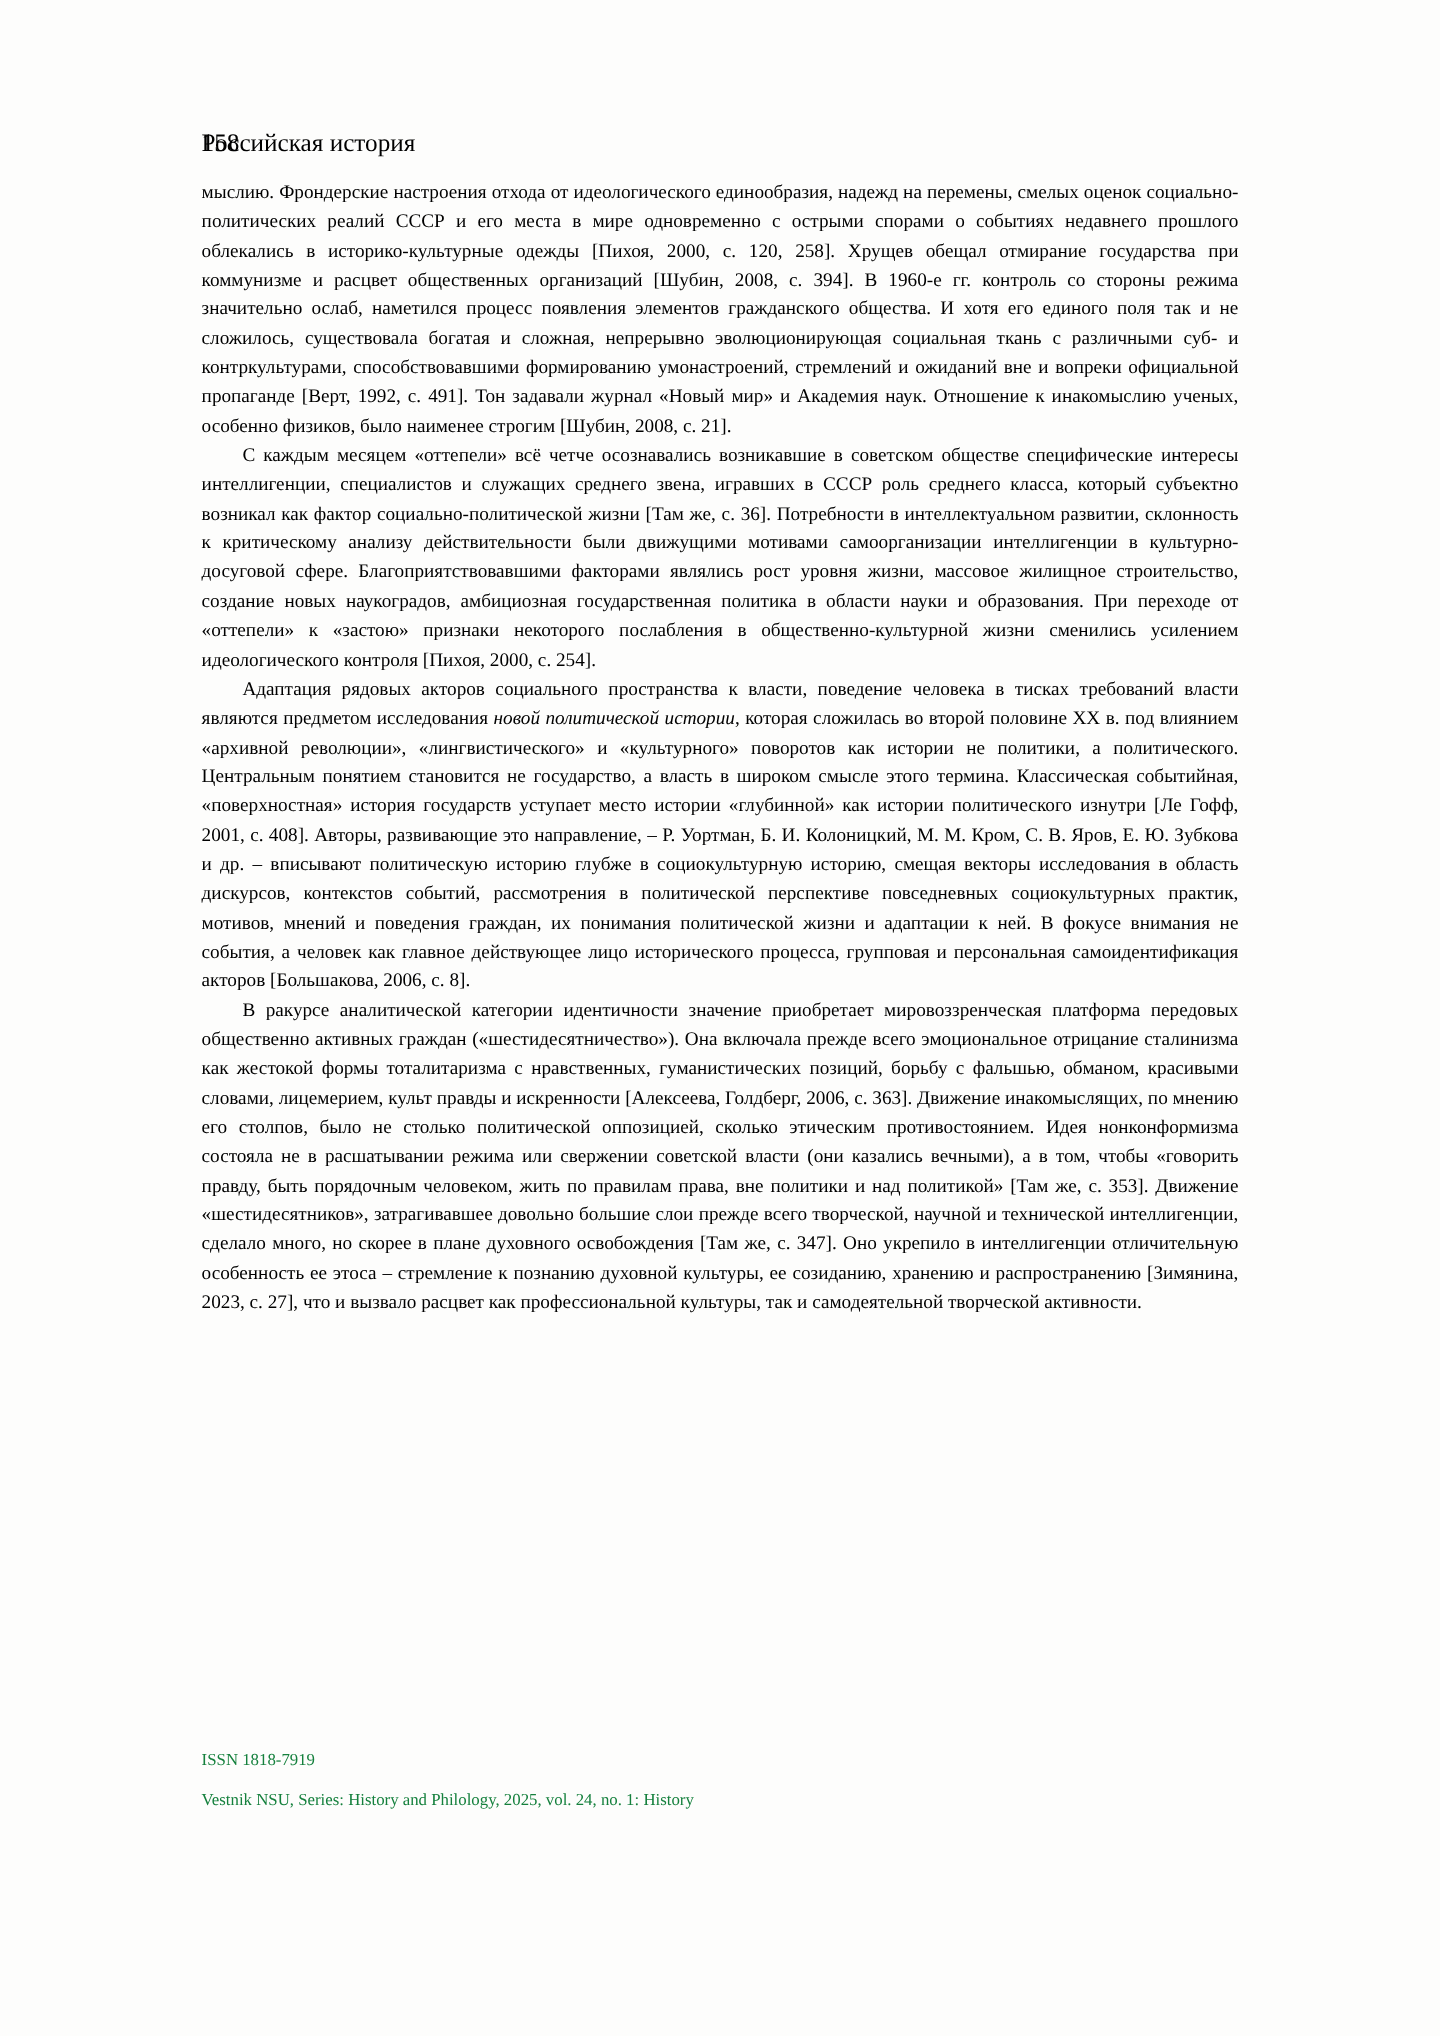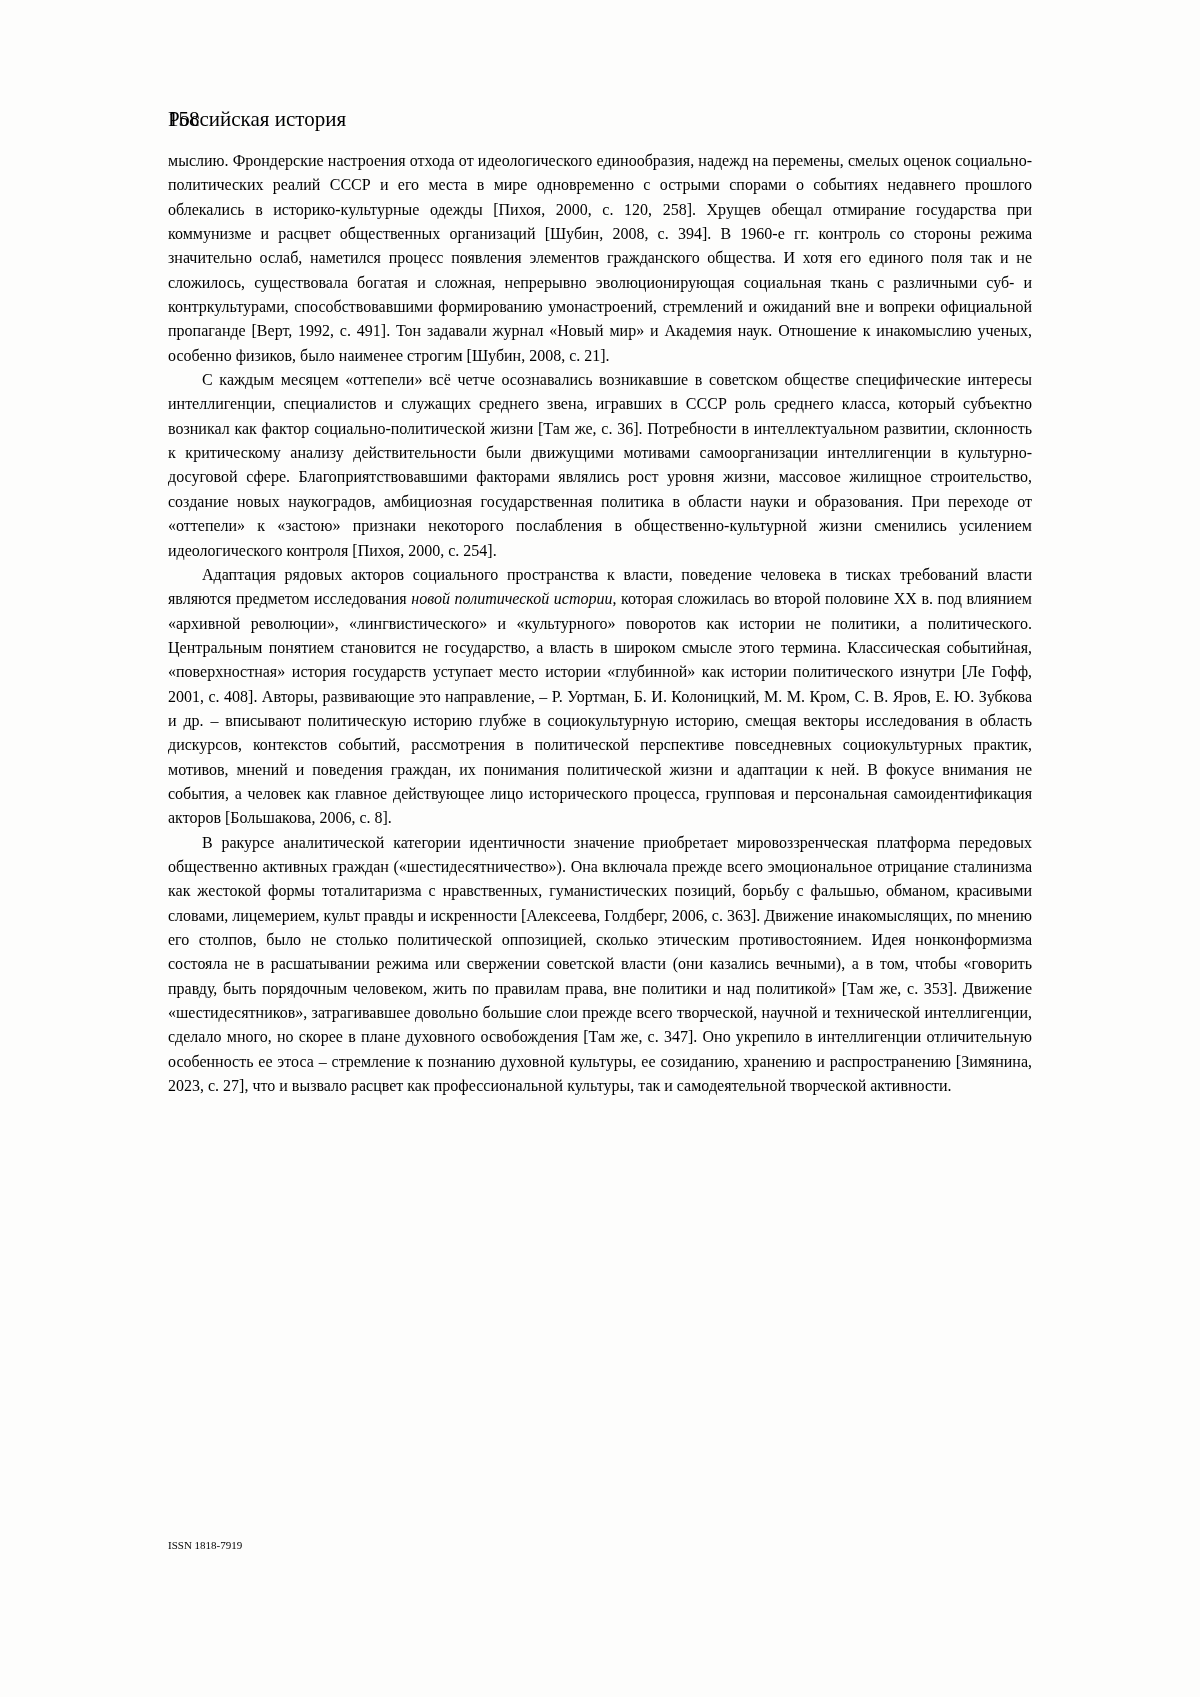--- a/index.html
+++ b/index.html
@@ -53,25 +53,25 @@
   }
   .article-body p.para.indent {
     text-indent: 34px;
   }
   .article-body .italic {
     font-style: italic;
   }
   .page-footer {
     position: absolute;
     left: 168px;
-    top: 1534px;
+    top: 1456px;
     width: 864px;
-    font-size: 11px;
+    font-size: 14px;
     line-height: 23px;
-    color: #000000;
+    color: #15803d;
   }
   .issn-line {
     margin-bottom: 10px;
   }
 </style>
 </head>
 <body>
 
 <div class="page">
 
@@ -82,15 +82,16 @@
 
   <main class="article-body">
       <p class="para"><span class="normal">мыслию. Фрондерские настроения отхода от идеологического единообразия, надежд на перемены, смелых оценок социально-политических реалий СССР и его места в мире одновременно с острыми спорами о событиях недавнего прошлого облекались в историко-культурные одежды [Пихоя, 2000, с. 120, 258]. Хрущев обещал отмирание государства при коммунизме и расцвет общественных организаций [Шубин, 2008, с. 394]. В 1960-е гг. контроль со стороны режима значительно ослаб, наметился процесс появления элементов гражданского общества. И хотя его единого поля так и не сложилось, существовала богатая и сложная, непрерывно эволюционирующая социальная ткань с различными суб- и контркультурами, способствовавшими формированию умонастроений, стремлений и ожиданий вне и вопреки официальной пропаганде [Верт, 1992, с. 491]. Тон задавали журнал «Новый мир» и Академия наук. Отношение к инакомыслию ученых, особенно физиков, было наименее строгим [Шубин, 2008, с. 21].</span></p>
       <p class="para indent"><span class="normal">С каждым месяцем «оттепели» всё четче осознавались возникавшие в советском обществе специфические интересы интеллигенции, специалистов и служащих среднего звена, игравших в СССР роль среднего класса, который субъектно возникал как фактор социально-политической жизни [Там же, с. 36]. Потребности в интеллектуальном развитии, склонность к критическому анализу действительности были движущими мотивами самоорганизации интеллигенции в культурно-досуговой сфере. Благоприятствовавшими факторами являлись рост уровня жизни, массовое жилищное строительство, создание новых наукоградов, амбициозная государственная политика в области науки и образования. При переходе от «оттепели» к «застою» признаки некоторого послабления в общественно-культурной жизни сменились усилением идеологического контроля [Пихоя, 2000, с. 254].</span></p>
       <p class="para indent"><span class="normal">Адаптация рядовых акторов социального пространства к власти, поведение человека в тисках требований власти являются предметом исследования </span><span class="italic">новой политической истории</span><span class="normal">, которая сложилась во второй половине XX в. под влиянием «архивной революции», «лингвистического» и «культурного» поворотов как истории не политики, а политического. Центральным понятием становится не государство, а власть в широком смысле этого термина. Классическая событийная, «поверхностная» история государств уступает место истории «глубинной» как истории политического изнутри [Ле Гофф, 2001, с. 408]. Авторы, развивающие это направление, – Р. Уортман, Б. И. Колоницкий, М. М. Кром, С. В. Яров, Е. Ю. Зубкова и др. – вписывают политическую историю глубже в социокультурную историю, смещая векторы исследования в область дискурсов, контекстов событий, рассмотрения в политической перспективе повседневных социокультурных практик, мотивов, мнений и поведения граждан, их понимания политической жизни и адаптации к ней. В фокусе внимания не события, а человек как главное действующее лицо исторического процесса, групповая и персональная самоидентификация акторов [Большакова, 2006, с. 8].</span></p>
       <p class="para indent"><span class="normal">В ракурсе аналитической категории идентичности значение приобретает мировоззренческая платформа передовых общественно активных граждан («шестидесятничество»). Она включала прежде всего эмоциональное отрицание сталинизма как жестокой формы тоталитаризма с нравственных, гуманистических позиций, борьбу с фальшью, обманом, красивыми словами, лицемерием, культ правды и искренности [Алексеева, Голдберг, 2006, с. 363]. Движение инакомыслящих, по мнению его столпов, было не столько политической оппозицией, сколько этическим противостоянием. Идея нонконформизма состояла не в расшатывании режима или свержении советской власти (они казались вечными), а в том, чтобы «говорить правду, быть порядочным человеком, жить по правилам права, вне политики и над политикой» [Там же, с. 353]. Движение «шестидесятников», затрагивавшее довольно большие слои прежде всего творческой, научной и технической интеллигенции, сделало много, но скорее в плане духовного освобождения [Там же, с. 347]. Оно укрепило в интеллигенции отличительную особенность ее этоса – стремление к познанию духовной культуры, ее созиданию, хранению и распространению [Зимянина, 2023, с. 27], что и вызвало расцвет как профессиональной культуры, так и самодеятельной творческой активности.</span></p>
     </main>
 
   <footer class="page-footer">
     <div class="issn-line">ISSN 1818-7919</div>
+    <div class="journal-citation-en">Vestnik NSU, Series: History and Philology, 2025, vol. 24, no. 1: History</div>
   </footer>
 
 </div>
 
 </body></html>

